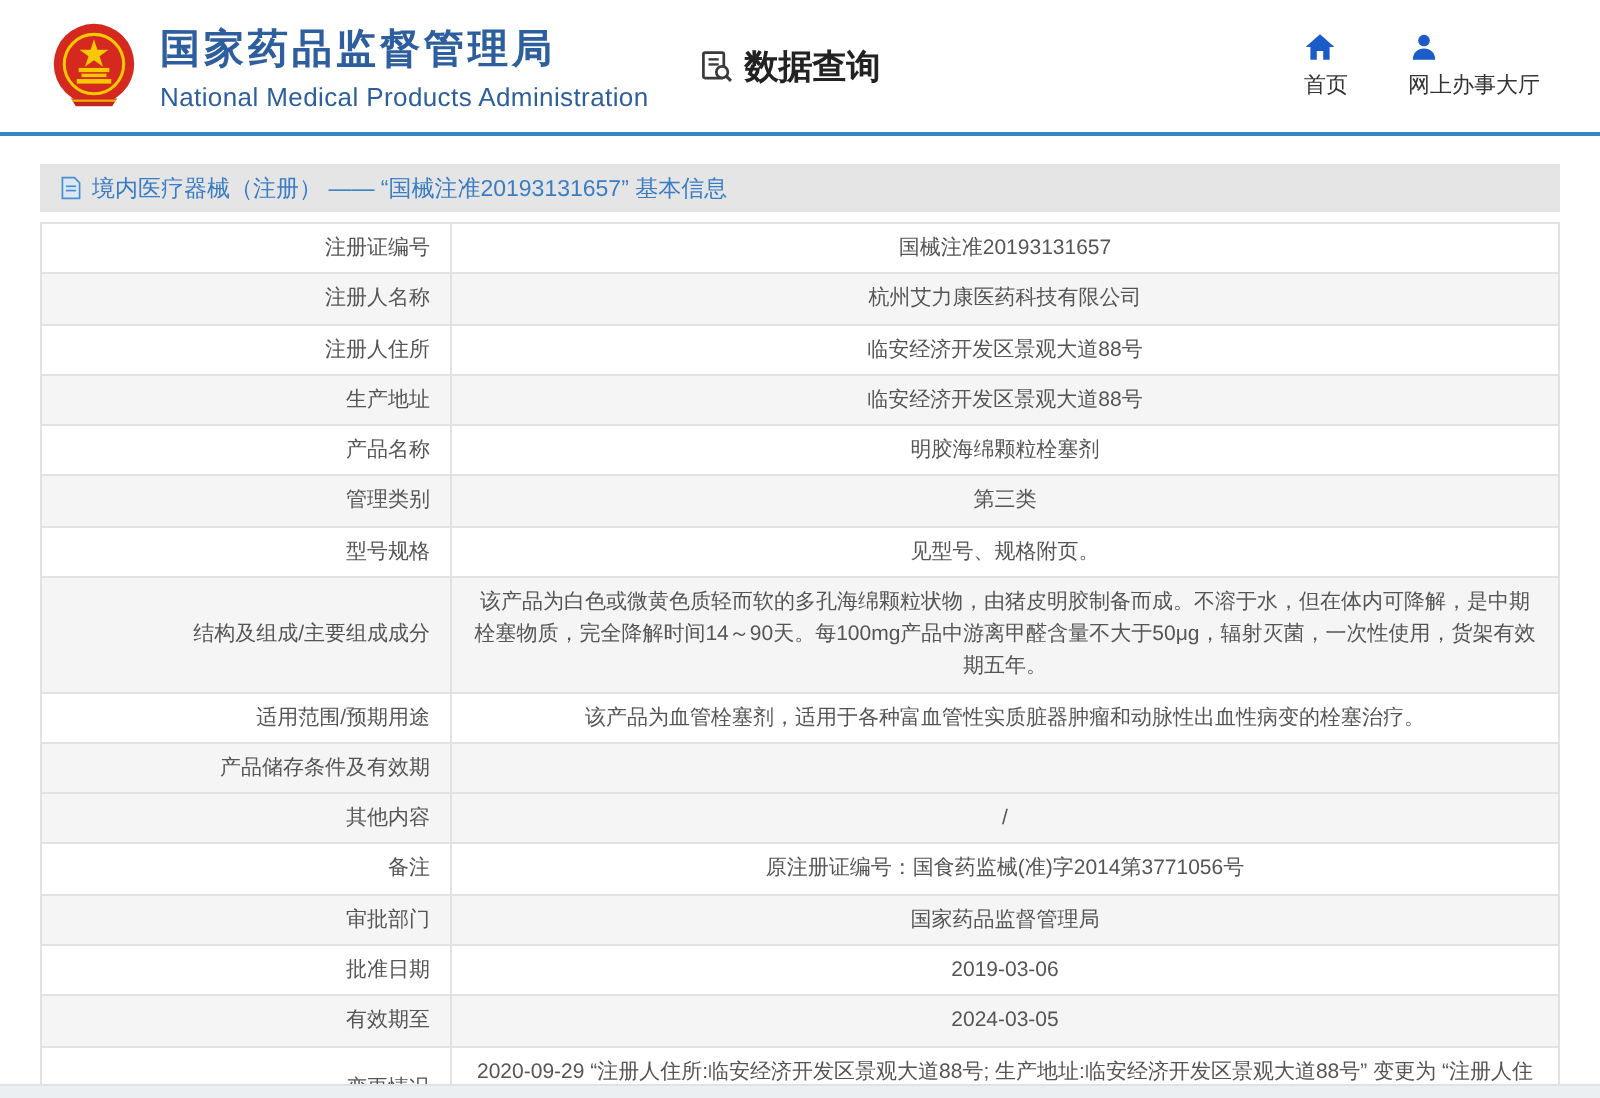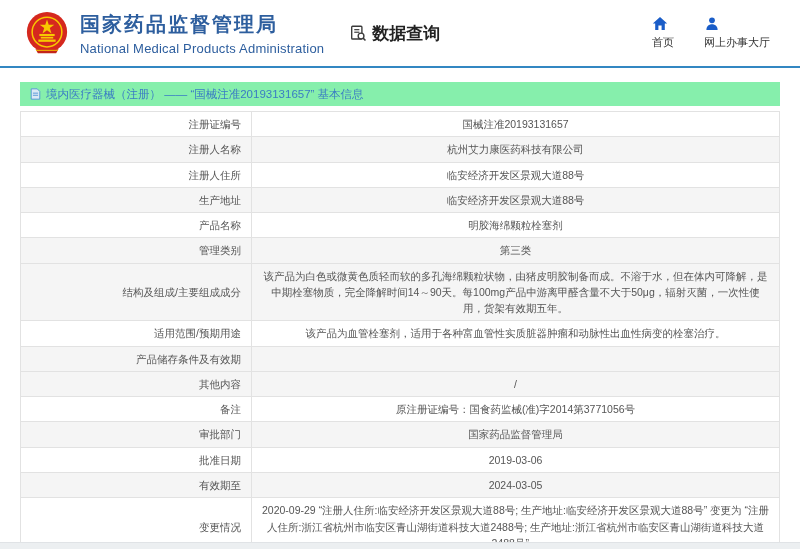--- a/index.html
+++ b/index.html
@@ -14,30 +14,30 @@
   .org-name { font-size:20px; font-weight:bold; color:#2d5e9e; letter-spacing:2px; }
   .org-en { font-size:13px; color:#2d5e9e; margin-top:3px; letter-spacing:.2px; }
   .data-query { margin-left:26px; display:flex; align-items:center; gap:5px;
     font-size:17px; font-weight:bold; color:#222; cursor:pointer; }
   .hnav { margin-left:auto; display:flex; gap:30px; }
   .hnav-item { display:flex; flex-direction:column; align-items:flex-start; gap:4px;
     font-size:11px; color:#333; cursor:pointer; }
 
   
   .crumb-wrap { margin:14px 20px 0 20px; }
-  .breadcrumb { background:#86efac; height:24px; display:flex; align-items:center;
+  .breadcrumb { background:#e5e5e5; height:24px; display:flex; align-items:center;
     padding:0 10px; font-size:11.5px; color:#3a7cc4; gap:5px; }
 
   
   .table-wrap { margin:5px 20px 0 20px; }
   table.info { width:100%; border-collapse:collapse; border:1px solid #ddd;
     font-size:10.5px; color:#555; }
   table.info td { border:1px solid #e2e2e2; padding:4px 10px; line-height:1.55;
     vertical-align:middle; }
-  td.label-cell { width:231px; text-align:right; color:#555; white-space:nowrap; }
+  td.label-cell { width:205px; text-align:right; color:#555; white-space:nowrap; }
   td.value-cell { text-align:center; }
   tr.alt { background:#f5f5f5; }
 
   
   .footer-strip { position:absolute; left:0; bottom:0; width:800px; height:7px;
     background:#eceff1; border-top:1px solid #e0e3e6; }
 
   svg { display:block; }
 </style>
 </head>
@@ -130,20 +130,24 @@
           <td class="value-cell">临安经济开发区景观大道88号</td>
         </tr>
         <tr class="">
           <td class="label-cell">产品名称</td>
           <td class="value-cell">明胶海绵颗粒栓塞剂</td>
         </tr>
         <tr class="alt">
           <td class="label-cell">管理类别</td>
           <td class="value-cell">第三类</td>
         </tr>
+        <tr class="">
+          <td class="label-cell">型号规格</td>
+          <td class="value-cell">见型号、规格附页。</td>
+        </tr>
         <tr class="alt">
           <td class="label-cell">结构及组成/主要组成成分</td>
           <td class="value-cell">该产品为白色或微黄色质轻而软的多孔海绵颗粒状物，由猪皮明胶制备而成。不溶于水，但在体内可降解，是中期栓塞物质，完全降解时间14～90天。每100mg产品中游离甲醛含量不大于50μg，辐射灭菌，一次性使用，货架有效期五年。</td>
         </tr>
         <tr class="">
           <td class="label-cell">适用范围/预期用途</td>
           <td class="value-cell">该产品为血管栓塞剂，适用于各种富血管性实质脏器肿瘤和动脉性出血性病变的栓塞治疗。</td>
         </tr>
         <tr class="alt">
           <td class="label-cell">产品储存条件及有效期</td>

